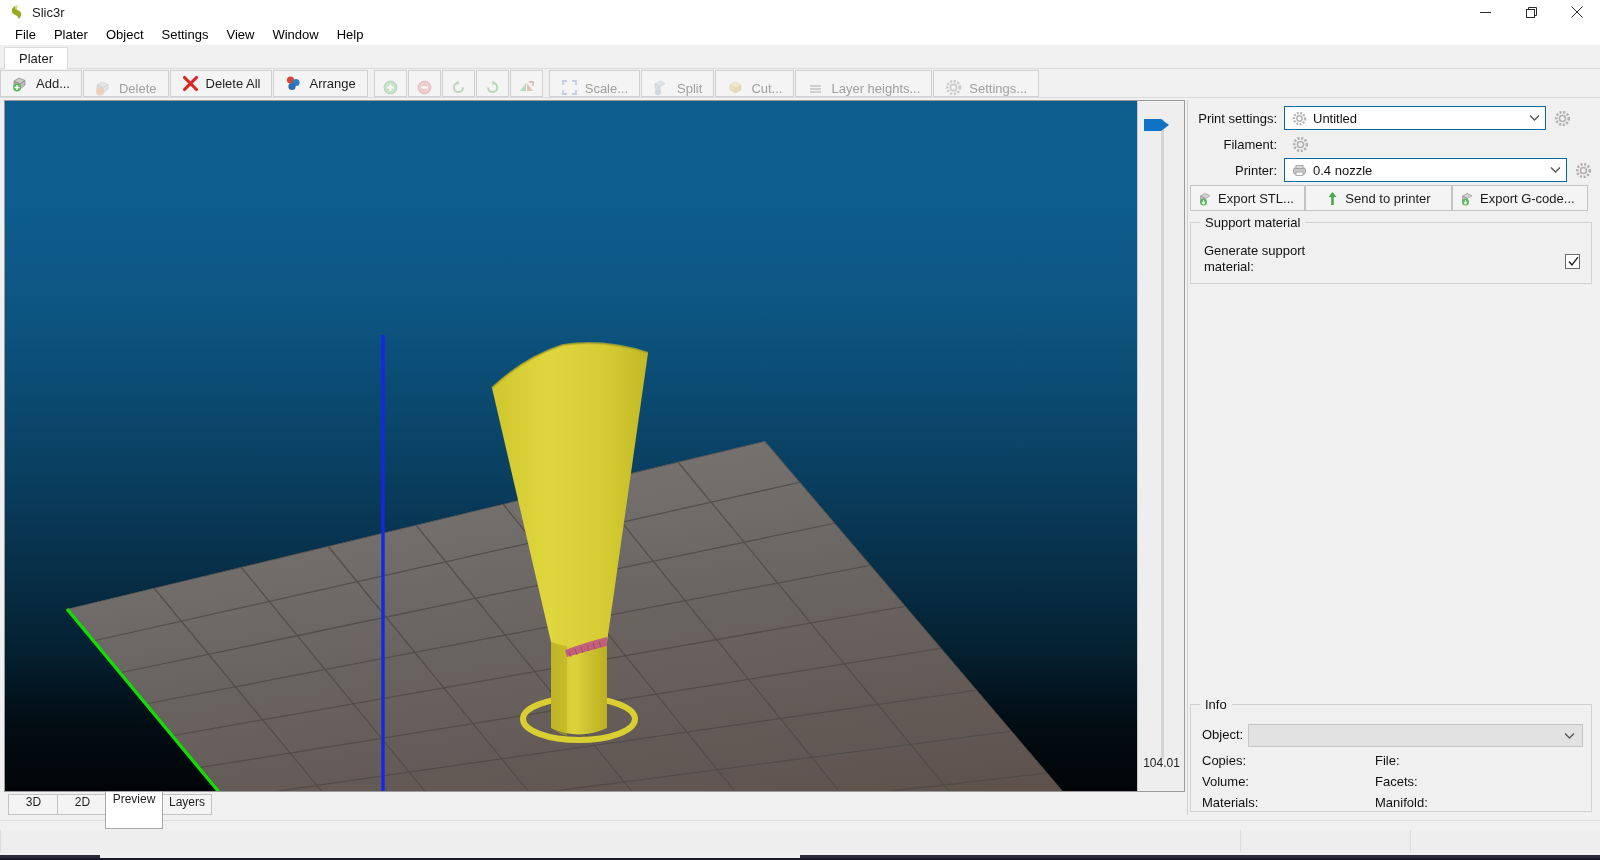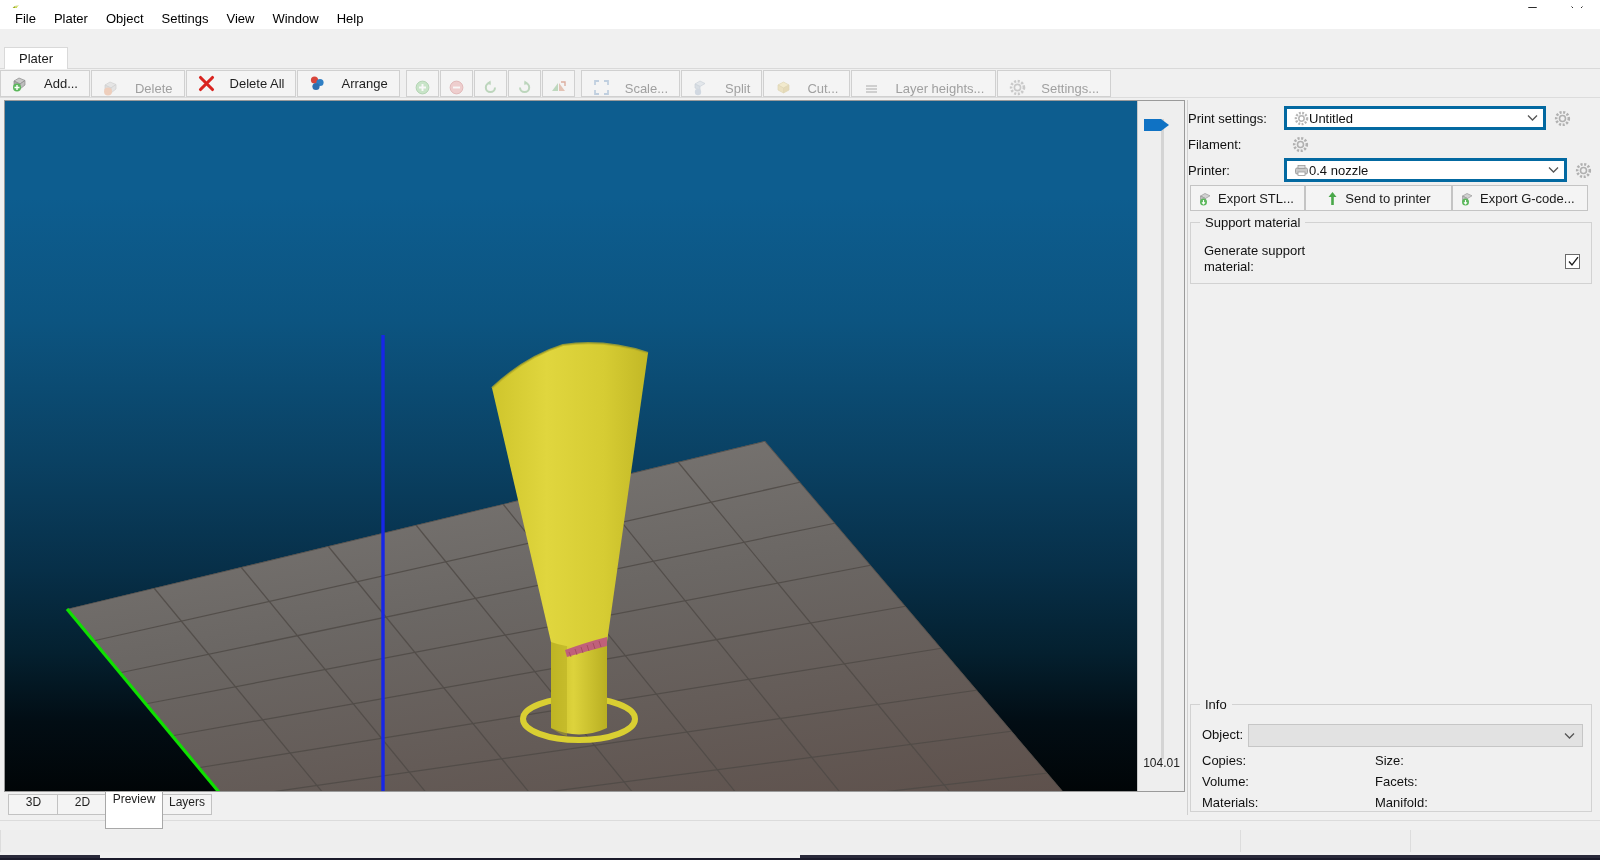--- a/index.html
+++ b/index.html
@@ -24,21 +24,21 @@
   .tb-title { font-size: 13px; color: #1a1a1a; }
   .tb-spacer { flex: 1; }
   .tb-btn {
     width: 46px; height: 24px; display: flex;
     align-items: center; justify-content: center;
   }
   .tb-btn svg { display: block; }
 
   
   .menubar {
-    position: absolute; left: 0; top: 8px; width: 1600px; height: 21px;
+    position: absolute; left: 0; top: 24px; width: 1600px; height: 21px;
     background: #ffffff; display: flex; align-items: center;
     padding-left: 6px;
   }
   .menu-item {
     font-size: 13px; color: #000; padding: 2px 9px;
     line-height: 15px;
   }
 
   
   .tabstrip {
@@ -57,21 +57,21 @@
     display: flex; align-items: center; z-index: 2;
   }
 
   
   .toolbar {
     position: absolute; left: 0; top: 69px; width: 1600px; height: 29px;
     background: #f0f0f0; display: flex; align-items: center;
     border-bottom: 1px solid #dcdcdc;
   }
   .tb-item {
-    height: 27px; display: flex; align-items: center; gap: 15px;
+    height: 27px; display: flex; align-items: center; gap: 7px;
     padding: 0 11px; margin-right: 1px;
     border: 1px solid #d0d0d0; background: #f4f4f4;
     font-size: 13px; color: #1f1f1f; white-space: nowrap;
   }
   .tb-item.icononly { padding: 0 7px; }
   .tb-item.disabled { color: #a0a0a0; align-items: flex-end; }
   .tb-item .ic { width: 17px; height: 17px; flex: none; position: relative; }
   .tb-item .ic svg { display: block; }
   .tb-group-gap { width: 5px; }
 
@@ -127,26 +127,26 @@
   .rpanel {
     position: absolute; left: 1187px; top: 100px;
     width: 409px; height: 715px;
     border-left: 1px solid #d0d0d0; background: #f0f0f0;
   }
   .row {
     position: absolute; left: 0; height: 24px;
     display: flex; align-items: center;
   }
   .row-label {
-    width: 96px; padding-right: 7px;
+    width: 96px; text-align: right; padding-right: 7px;
     font-size: 13px; color: #111;
   }
   .combo {
-    height: 24px; background: #ffffff; border: 3px solid #0369a1;
-    display: flex; align-items: center; padding: 0 0 0 7px;
+    height: 24px; background: #ffffff; border: 1px solid #0369a1;
+    display: flex; align-items: center; gap: 6px; padding: 0 0 0 7px;
     font-size: 13px; color: #111; position: relative;
   }
   .combo .ic { width: 15px; height: 15px; flex: none; }
   .combo .ic svg { display:block; }
   .combo .txt { flex: 1; overflow: hidden; white-space: nowrap; }
   .combo .arrow {
     width: 22px; height: 22px; display: flex;
     align-items: center; justify-content: center; flex: none;
   }
   .cog-btn {
@@ -626,21 +626,21 @@
       <div class="info-combo" style="left:57px; top:19px; width:335px;">
         <span style="padding-left:7px;font-size:13px;color:#111;"></span>
         <span class="arrow">
           <svg width="11" height="8" viewBox="0 0 11 8">
               <path d="M1 1.5 L5.5 6 L10 1.5" fill="none" stroke="#555" stroke-width="1.3"></path>
             </svg>
         </span>
       </div>
 
       <span class="gb-label" style="left:11px;  top:48px;">Copies:</span>
-      <span class="gb-label" style="left:184px; top:48px;">Size:</span>
+      <span class="gb-label" style="left:184px; top:48px;">File:</span>
       <span class="gb-label" style="left:11px;  top:69px;">Volume:</span>
       <span class="gb-label" style="left:184px; top:69px;">Facets:</span>
       <span class="gb-label" style="left:11px;  top:90px;">Materials:</span>
       <span class="gb-label" style="left:184px; top:90px;">Manifold:</span>
 
       <span class="gb-label" style="left:70px;  top:48px;"></span>
       <span class="gb-label" style="left:235px; top:48px;"></span>
       <span class="gb-label" style="left:70px;  top:69px;"></span>
       <span class="gb-label" style="left:235px; top:69px;"></span>
       <span class="gb-label" style="left:70px;  top:90px;"></span>

